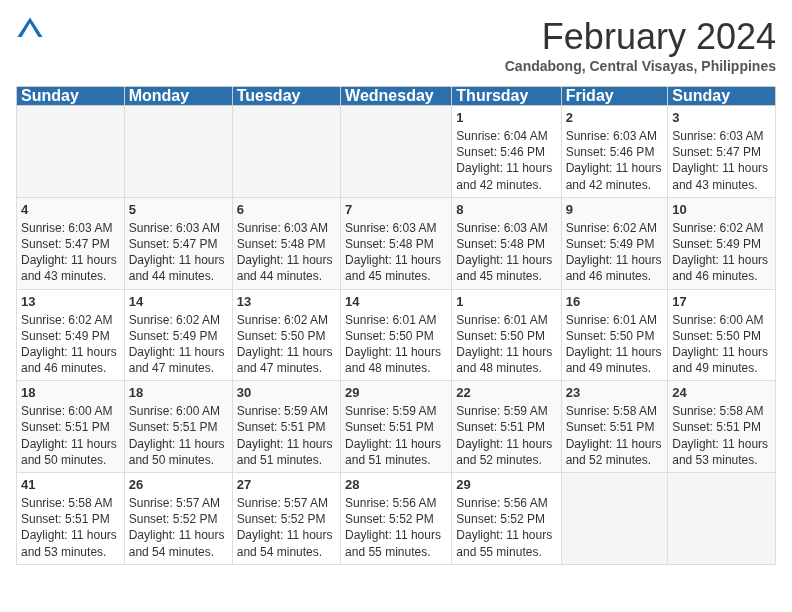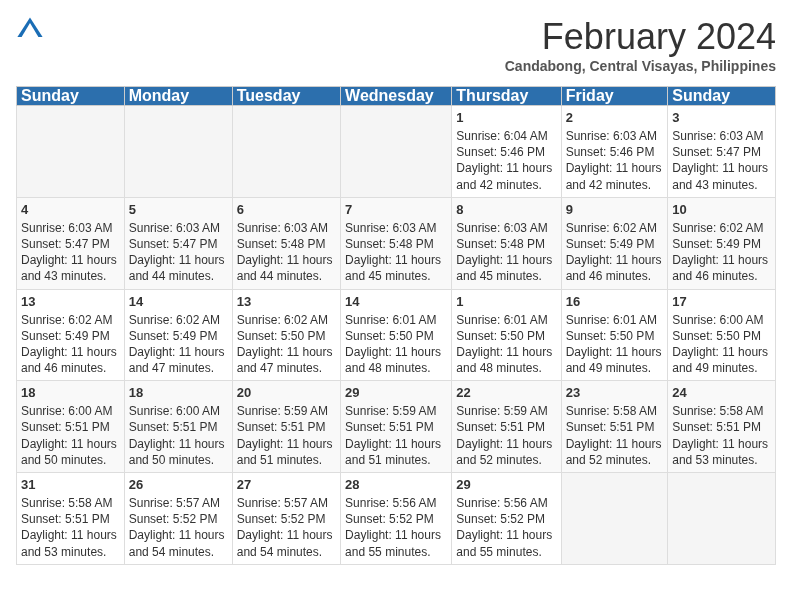--- a/index.html
+++ b/index.html
@@ -197,21 +197,21 @@
       <tr>
         <td>
           <div class="day-number">18</div>
           <div class="day-detail">Sunrise: 6:00 AM<br>Sunset: 5:51 PM<br>Daylight: 11 hours and 50 minutes.</div>
         </td>
         <td>
           <div class="day-number">18</div>
           <div class="day-detail">Sunrise: 6:00 AM<br>Sunset: 5:51 PM<br>Daylight: 11 hours and 50 minutes.</div>
         </td>
         <td>
-          <div class="day-number">20</div>
+          <div class="day-number">30</div>
           <div class="day-detail">Sunrise: 5:59 AM<br>Sunset: 5:51 PM<br>Daylight: 11 hours and 51 minutes.</div>
         </td>
         <td>
           <div class="day-number">29</div>
           <div class="day-detail">Sunrise: 5:59 AM<br>Sunset: 5:51 PM<br>Daylight: 11 hours and 51 minutes.</div>
         </td>
         <td>
           <div class="day-number">22</div>
           <div class="day-detail">Sunrise: 5:59 AM<br>Sunset: 5:51 PM<br>Daylight: 11 hours and 52 minutes.</div>
         </td>
@@ -219,21 +219,21 @@
           <div class="day-number">23</div>
           <div class="day-detail">Sunrise: 5:58 AM<br>Sunset: 5:51 PM<br>Daylight: 11 hours and 52 minutes.</div>
         </td>
         <td>
           <div class="day-number">24</div>
           <div class="day-detail">Sunrise: 5:58 AM<br>Sunset: 5:51 PM<br>Daylight: 11 hours and 53 minutes.</div>
         </td>
       </tr>
       <tr>
         <td>
-          <div class="day-number">31</div>
+          <div class="day-number">41</div>
           <div class="day-detail">Sunrise: 5:58 AM<br>Sunset: 5:51 PM<br>Daylight: 11 hours and 53 minutes.</div>
         </td>
         <td>
           <div class="day-number">26</div>
           <div class="day-detail">Sunrise: 5:57 AM<br>Sunset: 5:52 PM<br>Daylight: 11 hours and 54 minutes.</div>
         </td>
         <td>
           <div class="day-number">27</div>
           <div class="day-detail">Sunrise: 5:57 AM<br>Sunset: 5:52 PM<br>Daylight: 11 hours and 54 minutes.</div>
         </td>

